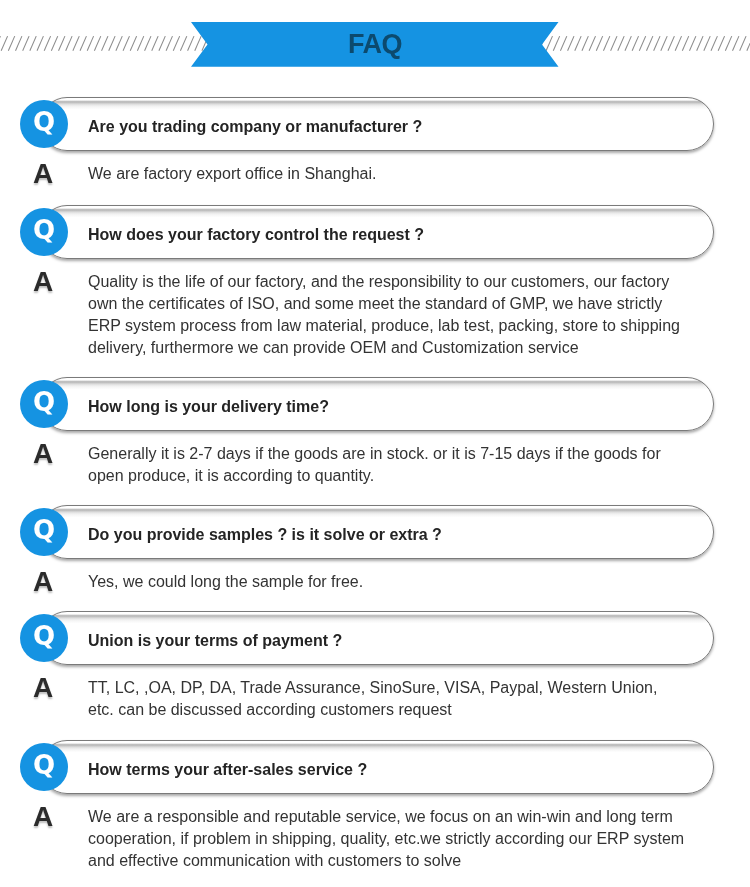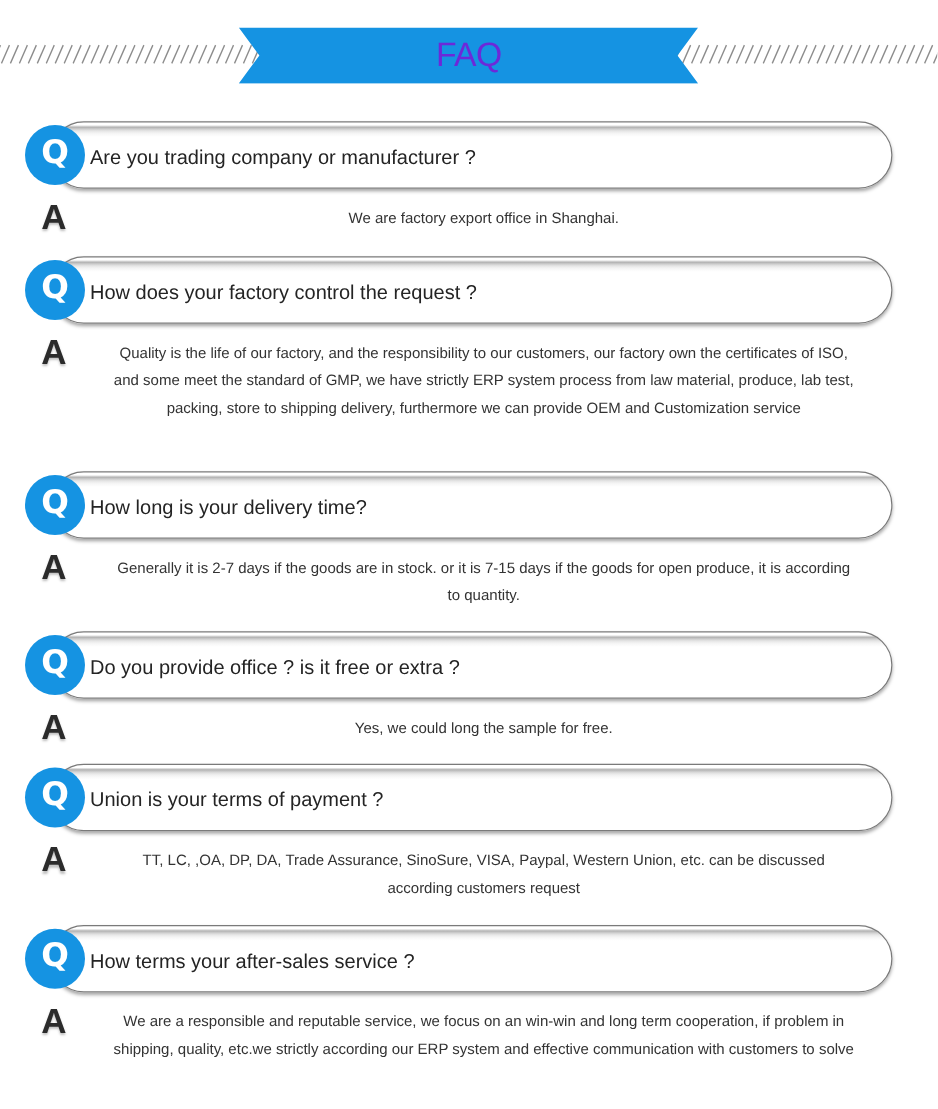--- a/index.html
+++ b/index.html
@@ -12,43 +12,43 @@
   
   .q-text,.a-text,.a-badge,.q-badge-label,.banner-title{transform:translateZ(0);}
 
   
   .page-header{position:absolute;left:0;top:0;width:750px;height:88px;}
   .hatch{position:absolute;left:0;top:0;width:750px;height:88px;}
   .banner{position:absolute;left:191px;top:22px;width:368px;height:45px;}
   .banner svg{display:block;position:absolute;left:0;top:0;}
   .banner-title{position:absolute;left:0;top:0;width:368px;height:45px;
       display:flex;align-items:center;justify-content:center;
-      color:#6d28d9;font-size:27px;font-weight:400;letter-spacing:-0.5px;}
+      color:#0c4a6e;font-size:27px;font-weight:700;letter-spacing:-0.5px;}
 
   
   .faq-item{position:absolute;left:0;width:750px;}
   .q-bar{position:absolute;left:40px;top:0;width:674px;height:54px;box-sizing:border-box;
       border:1px solid #7a7a7a;border-radius:27px;
       background:linear-gradient(180deg,
             #ffffff 0px,#ffffff 2px,#b2b2b2 3.8px,#c9c9c9 5px,#dedede 6.2px,
             #ebebeb 7.4px,#f4f4f4 8.6px,#fafafa 10px,#ffffff 11.5px,#ffffff 100%);
       box-shadow:0 2px 3px rgba(0,0,0,.35);}
   .q-badge{position:absolute;left:20px;top:3px;width:48px;height:48px;
       border-radius:50%;background:#1593e2;}
   .q-badge-label{position:absolute;left:20px;top:3px;width:48px;height:48px;box-sizing:border-box;
       display:flex;align-items:center;justify-content:center;padding-bottom:5px;
       font-family:"DejaVu Sans",sans-serif;
       color:#ffffff;font-size:26px;font-weight:700;line-height:1;}
-  .q-text{position:absolute;left:72px;top:3px;height:54px;display:flex;align-items:center;
-      font-size:16px;font-weight:400;color:#242424;}
+  .q-text{position:absolute;left:88px;top:3px;height:54px;display:flex;align-items:center;
+      font-size:16px;font-weight:700;color:#242424;}
   .a-badge{position:absolute;left:33px;top:63px;
       font-size:28px;font-weight:700;color:#2b2b2b;line-height:1;
       text-shadow:0 2px 2px rgba(0,0,0,.26);}
   .a-text{position:absolute;left:88px;top:66px;width:598px;
-      font-size:12px;color:#333333;line-height:22px;text-align:center;}
+      font-size:16px;color:#333333;line-height:22px;}
 
   
   .item-0{top:97px;}
   .item-1{top:205px;}
   .item-2{top:377px;}
   .item-3{top:505px;}
   .item-4{top:611px;}
   .item-5{top:740px;}
 </style>
 </head>
@@ -198,21 +198,21 @@
     <div class="q-badge-label">Q</div>
     <div class="q-text">How long is your delivery time?</div>
     <div class="a-badge">A</div>
     <div class="a-text">Generally it is 2-7 days if the goods are in stock. or it is 7-15 days if the goods for open produce, it is according to quantity.</div>
   </div>
 
   <div class="faq-item item-3">
     <div class="q-bar"></div>
     <div class="q-badge"></div>
     <div class="q-badge-label">Q</div>
-    <div class="q-text">Do you provide office ? is it free or extra ?</div>
+    <div class="q-text">Do you provide samples ? is it solve or extra ?</div>
     <div class="a-badge">A</div>
     <div class="a-text">Yes, we could long the sample for free.</div>
   </div>
 
   <div class="faq-item item-4">
     <div class="q-bar"></div>
     <div class="q-badge"></div>
     <div class="q-badge-label">Q</div>
     <div class="q-text">Union is your terms of payment ?</div>
     <div class="a-badge">A</div>

